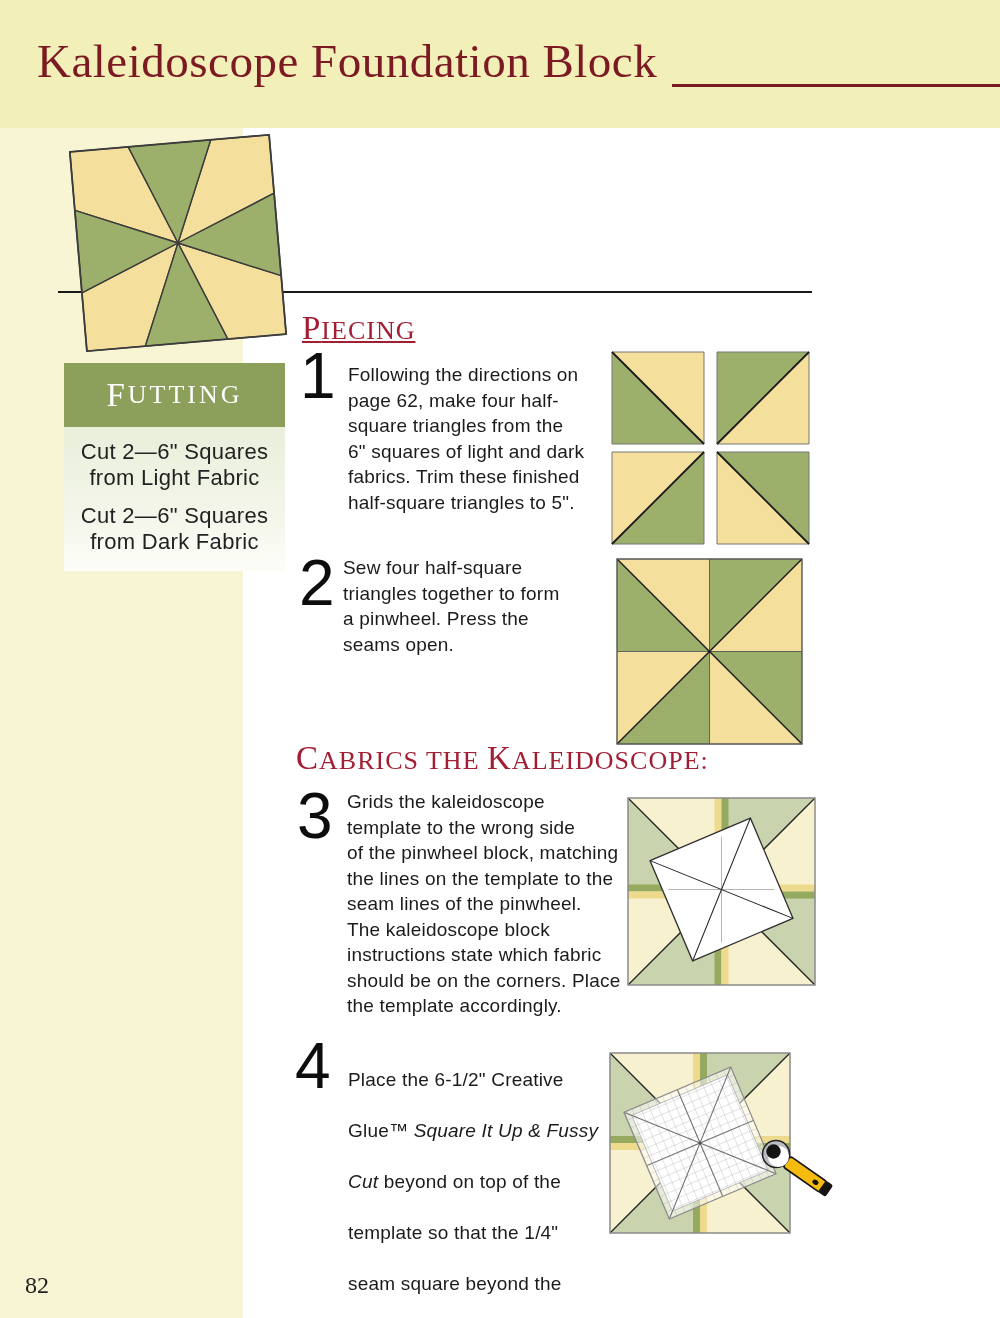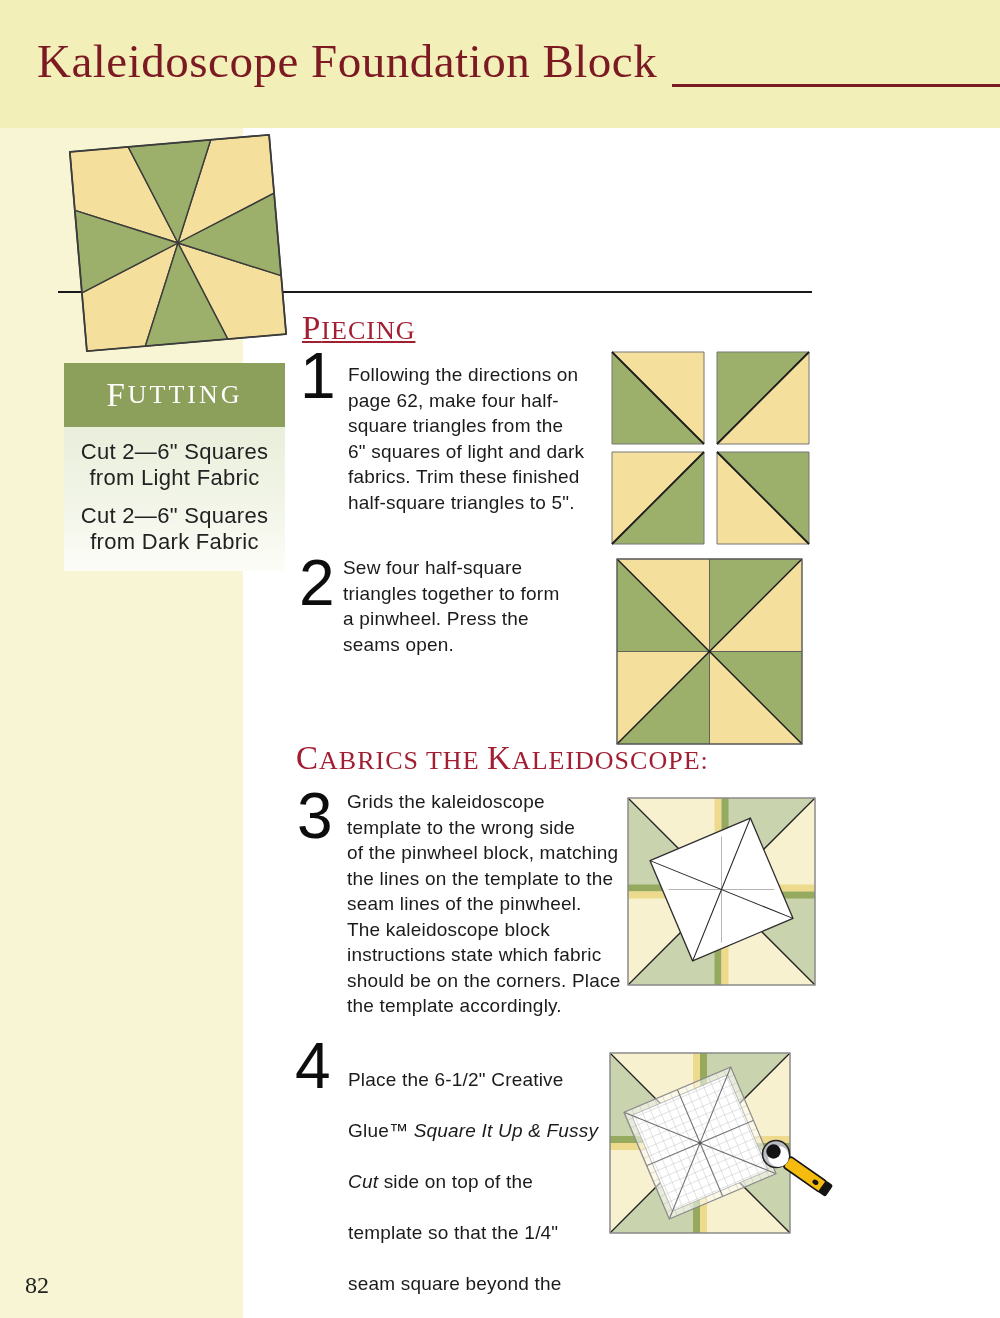--- a/index.html
+++ b/index.html
@@ -229,21 +229,21 @@
       <line x1="-54.5" y1="-54.5" x2="54.5" y2="54.5" stroke="#222" stroke-width="1"></line>
       <line x1="54.5" y1="-54.5" x2="-54.5" y2="54.5" stroke="#222" stroke-width="1"></line>
     </g>
   </g>
 </svg>
 
 <div class="step-num" style="left:295px;top:1034px;">4</div>
 <div class="step-text" style="left:348px;top:1041px;">
   <span>Place the 6-1/2" Creative</span><br>
   <span>Glue™ </span><em>Square It Up &amp; Fussy</em><br>
-  <em>Cut</em><span> side on top of the</span><br>
+  <em>Cut</em><span> beyond on top of the</span><br>
   <span>template so that the 1/4"</span><br>
   <span>seam square beyond the</span><br>
   
 </div>
 <svg class="illus" style="left:602px;top:1046px;" width="265" height="225" viewBox="0 0 265 225">
   <defs>
     <pattern id="rgrid" width="8.3" height="8.3" patternUnits="userSpaceOnUse">
       <path d="M8.3 0H0V8.3" fill="none" stroke="#a9a9a9" stroke-width="0.7"></path>
     </pattern>
   </defs>

